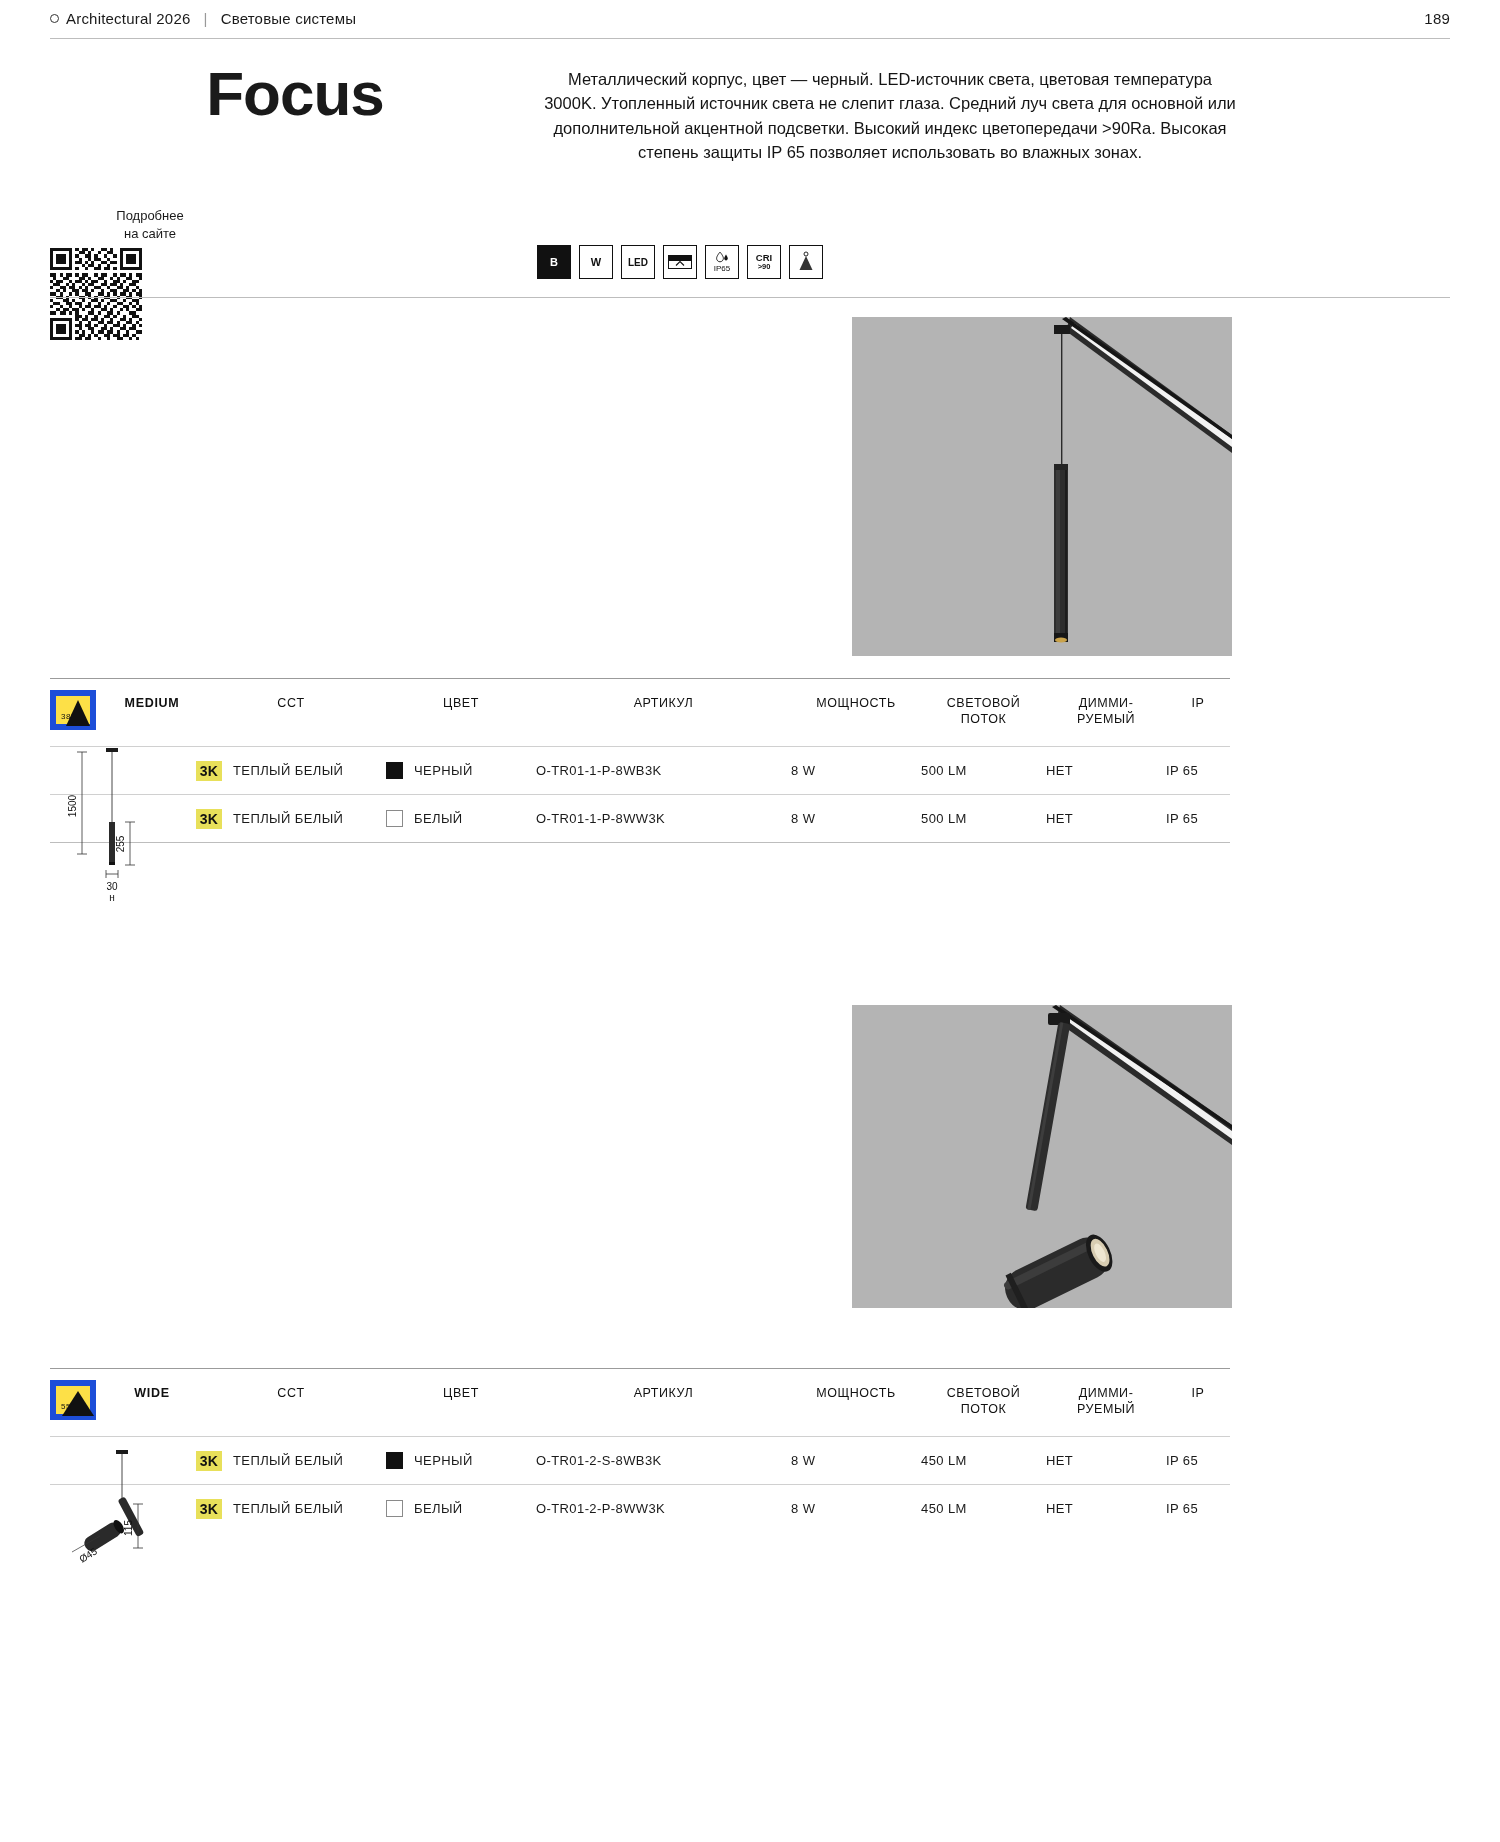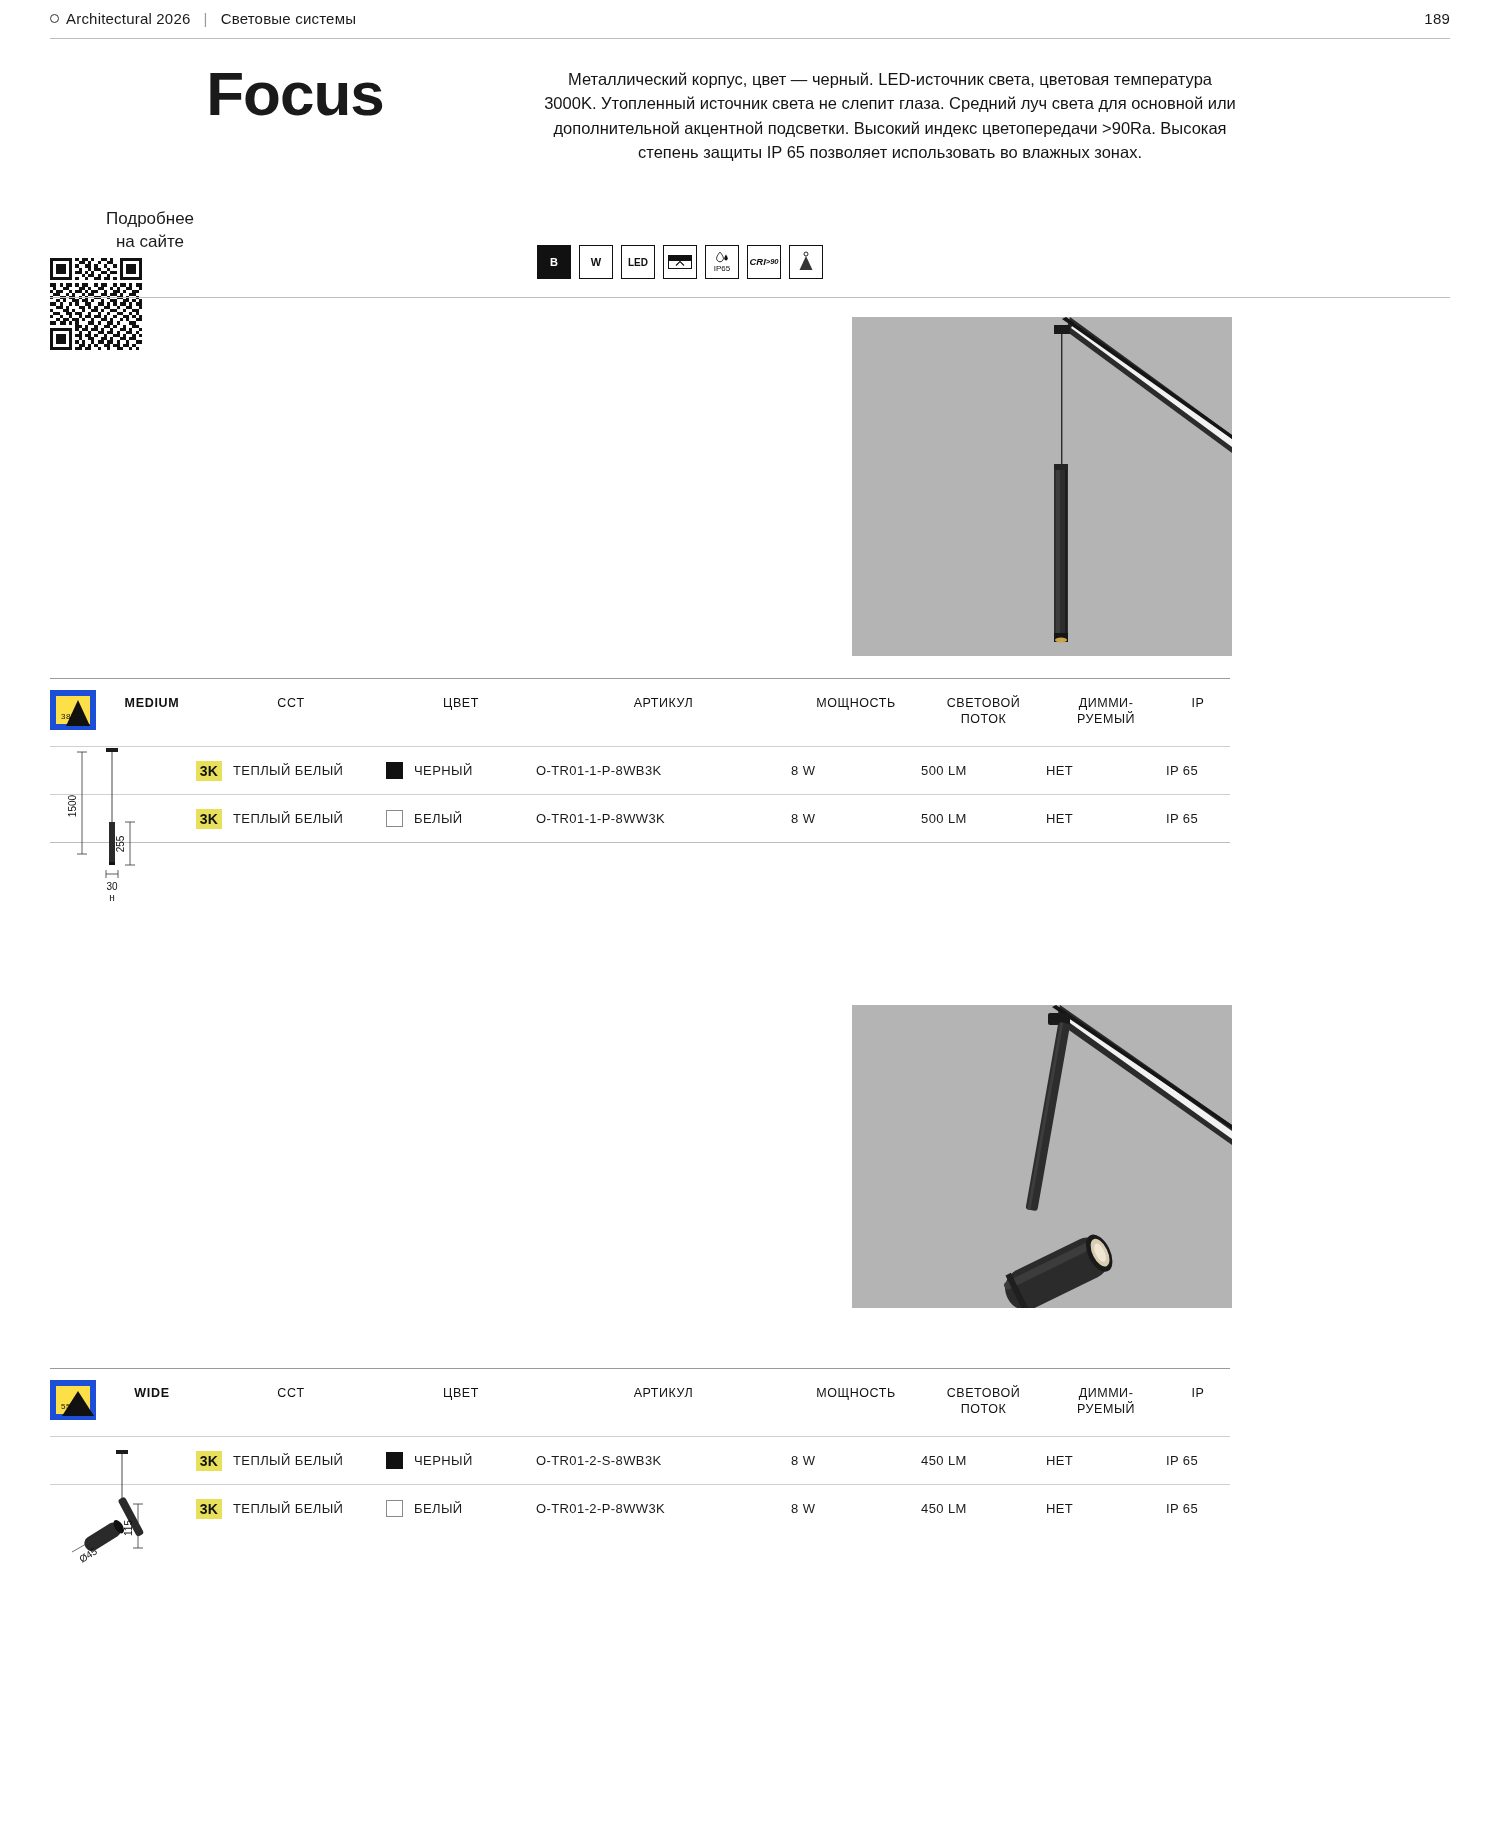--- a/index.html
+++ b/index.html
@@ -83,21 +83,21 @@
     max-width: 700px;
     color: #141414;
   }
 
   
   .qr-block {
     margin-top: 44px;
     width: 200px;
   }
   .qr-caption {
-    font-size: 17px;
+    font-size: 13px;
     line-height: 1.25;
     color: #1a1a1a;
     margin-bottom: 5px;
   }
   .qr {
     width: 92px;
     height: 92px;
     position: relative;
   }
   .qr svg { display: block; }
@@ -129,25 +129,24 @@
     color: #fff;
   }
   .badge.led { font-size: 10px; }
   .badge.ip {
     flex-direction: column;
     line-height: 1;
     gap: 1px;
     font-size: 8px;
   }
   .badge.cri {
-    flex-direction: row;
+    flex-direction: column;
     line-height: 1.05;
     gap: 0px;
     font-size: 9.5px;
-    font-style: italic;
   }
   .badge.cri .small { font-size: 7.5px; font-weight: 700; }
   .badge svg { display: block; }
 
   .divider-after-badges {
     position: absolute;
     left: 50px;
     right: 50px;
     top: 297px;
     height: 1px;

